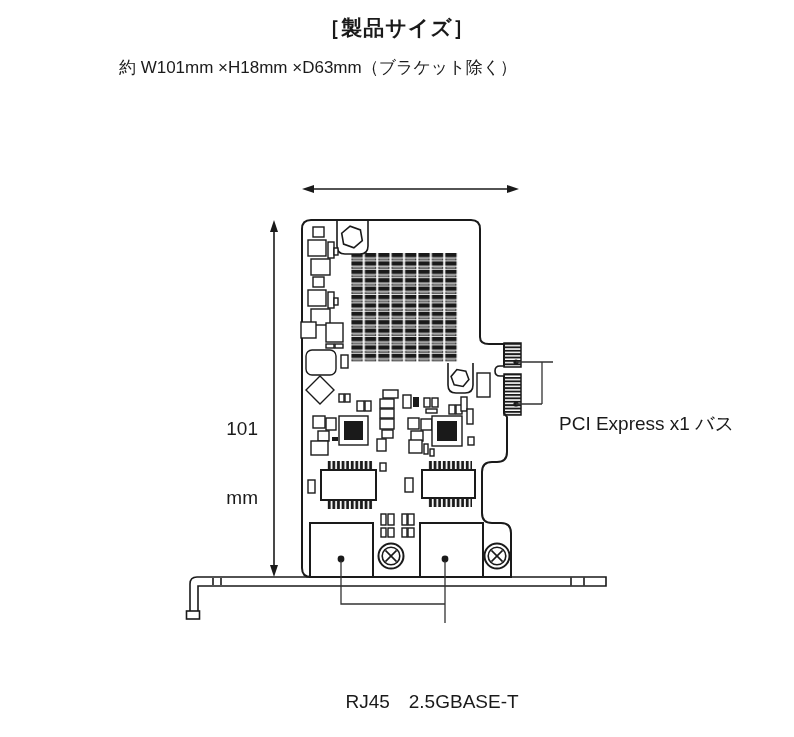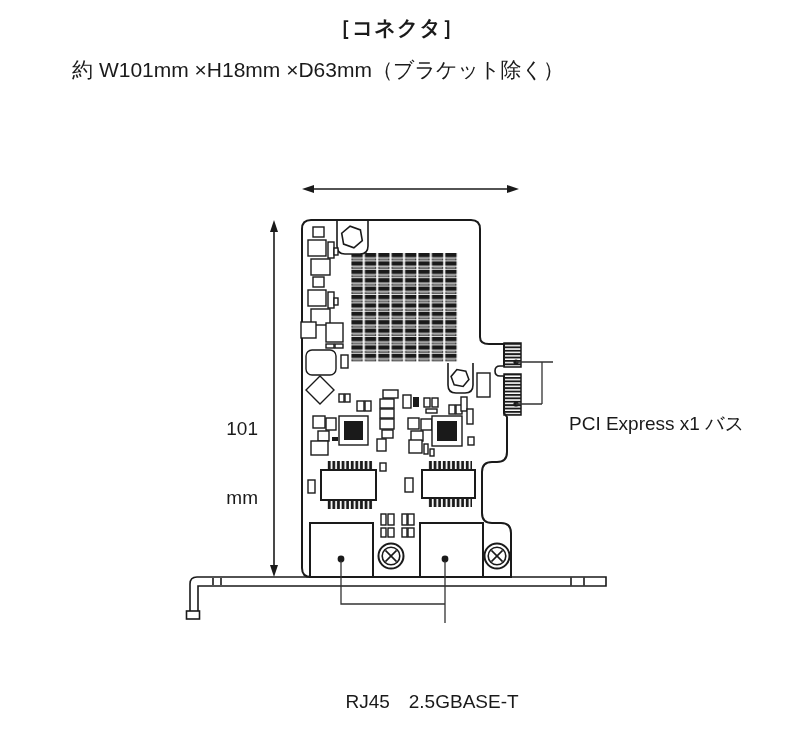--- a/index.html
+++ b/index.html
@@ -18,33 +18,33 @@
   .stage svg{position:absolute;left:0;top:0;}
   .txt{position:absolute;white-space:pre;}
   .title{
     left:0;top:14px;width:794px;
     text-align:center;
     font-size:21px;font-weight:600;letter-spacing:1px;
   }
   .subtitle{
     left:0;top:56px;width:636px;
     text-align:center;
-    font-size:21px;font-weight:500;
+    font-size:17px;font-weight:500;
   }
   .dim-w{
     left:350px;top:155px;width:140px;
     text-align:center;font-size:19px;
   }
   .dim-h{
     left:206px;top:371px;width:52px;
     text-align:right;font-size:19px;line-height:23px;
   }
   .callout-pcie{
     left:559px;top:351px;
-    font-size:19px;line-height:29px;margin-left:10px;
+    font-size:19px;line-height:29px;
   }
   .callout-rj45{
     left:276px;top:632px;width:312px;
     text-align:center;font-size:19px;line-height:28px;
   }
   
   .fw{fill:#fff;stroke:var(--line);stroke-width:1.6;}   
   .fw2{fill:#fff;stroke:var(--line);stroke-width:2;}
   .ln{fill:none;stroke:var(--line);stroke-width:1.6;}
   .ld{fill:none;stroke:#333;stroke-width:1.3;}          
@@ -219,21 +219,21 @@
       <path class="ld" d="M516 362 H553 M542 362 V404 M542 404 H516"></path>
     </g>
 
     <g>
       <circle class="ar" cx="341" cy="559" r="3.4"></circle>
       <circle class="ar" cx="445" cy="559" r="3.4"></circle>
       <path class="ld" d="M341 561 V604 H445 M445 561 V623"></path>
     </g>
   </svg>
 
-  <div class="txt title">［コネクタ］</div>
+  <div class="txt title">［製品サイズ］</div>
   <div class="txt subtitle">約 W101mm ×H18mm ×D63mm（ブラケット除く）</div>
 
 
   <div class="txt dim-h">
     <div>101</div>
     <div>mm</div>
   </div>
 
   <div class="txt callout-pcie">
     <div>PCI Express x1 バス</div>

